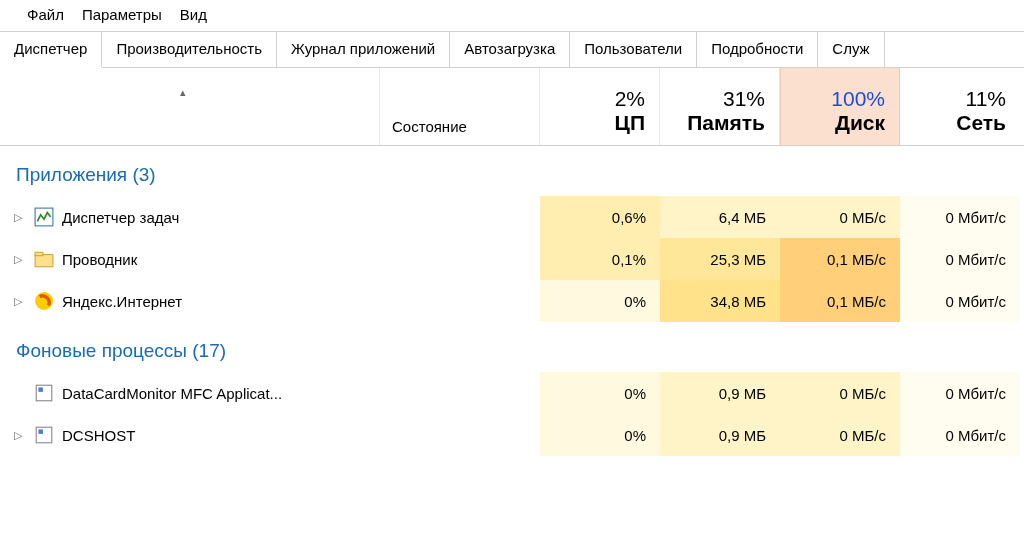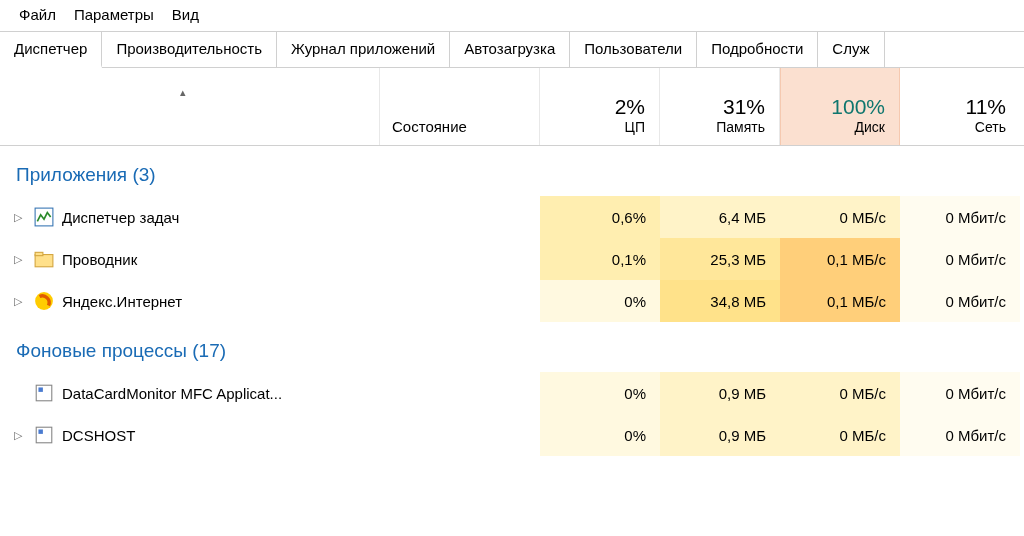--- a/index.html
+++ b/index.html
@@ -8,21 +8,21 @@
   font-size: 15px;
   background: #fff;
   color: #000;
   width: 1024px;
   height: 536px;
   overflow: hidden;
 }
 .menubar {
   display: flex;
   gap: 18px;
-  padding: 6px 19px 8px;
+  padding: 6px 27px 8px;
 }
 .menubar span { cursor: default; }
 .tabs {
   display: flex;
   border-top: 1px solid #d0d0d0;
   border-bottom: 1px solid #d0d0d0;
 }
 .tab {
   padding: 8px 14px;
   border-right: 1px solid #d0d0d0;
@@ -66,23 +66,23 @@
 .h-metric {
   width: 120px;
   display: flex;
   flex-direction: column;
   justify-content: flex-end;
   align-items: flex-end;
   padding: 0 14px 10px 0;
   border-right: 1px solid #e8e8e8;
 }
 .h-metric .pct { font-size: 21px; }
-.h-metric .lbl { font-size: 14px; }
+.h-metric .lbl { font-size: 21px; font-weight: bold; }
 .h-disk { background: #fbe0d0; border-left: 1px solid #f5c9b0; border-right: 1px solid #f5c9b0; }
-.h-disk .pct { color: #0f766e; }
+.h-disk .pct { color: #1d4ed8; }
 .body-area { }
 .group-title {
   color: #1a6bb5;
   font-size: 19px;
   padding: 18px 8px 10px 16px;
 }
 .row {
   display: flex;
   height: 42px;
   align-items: center;

